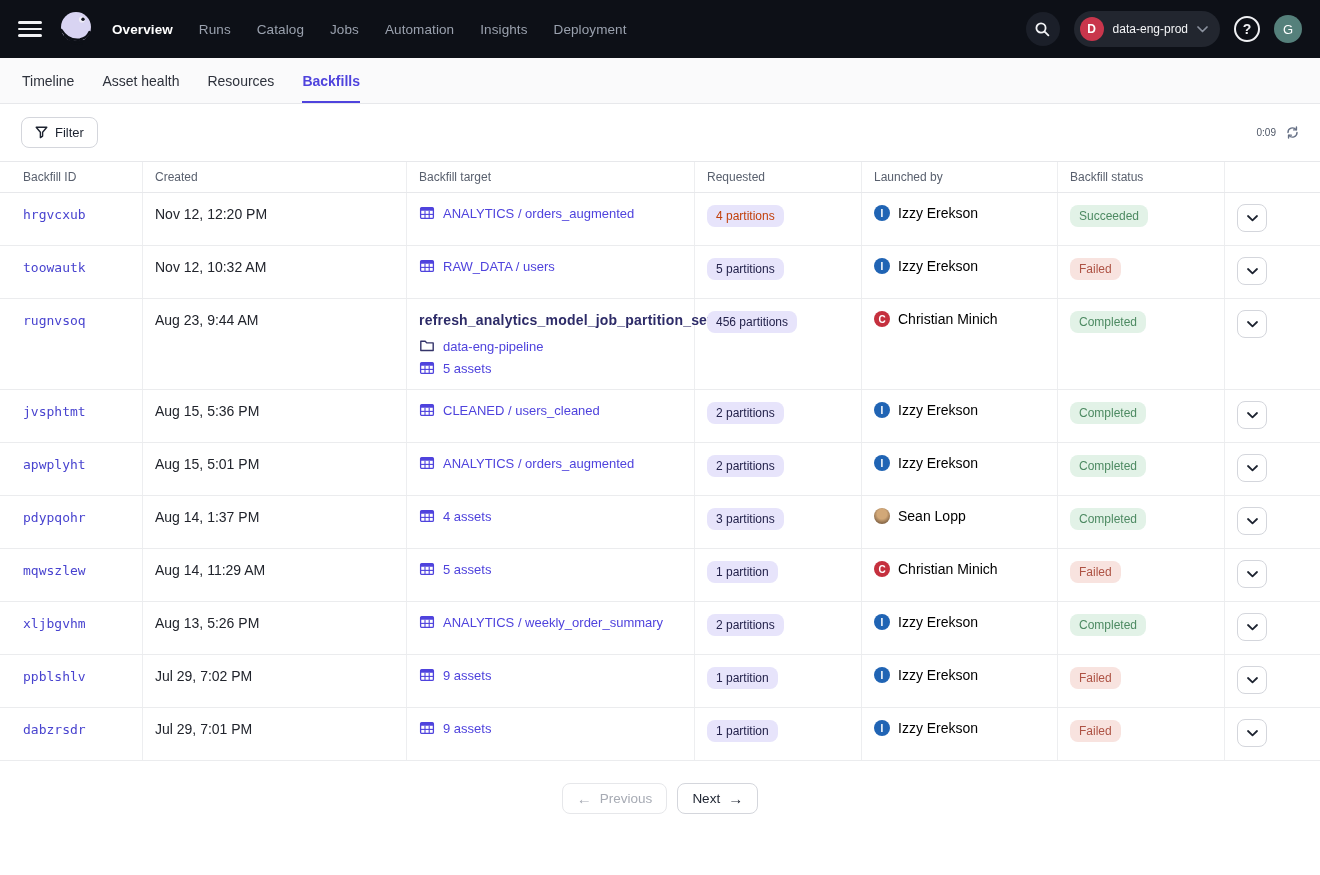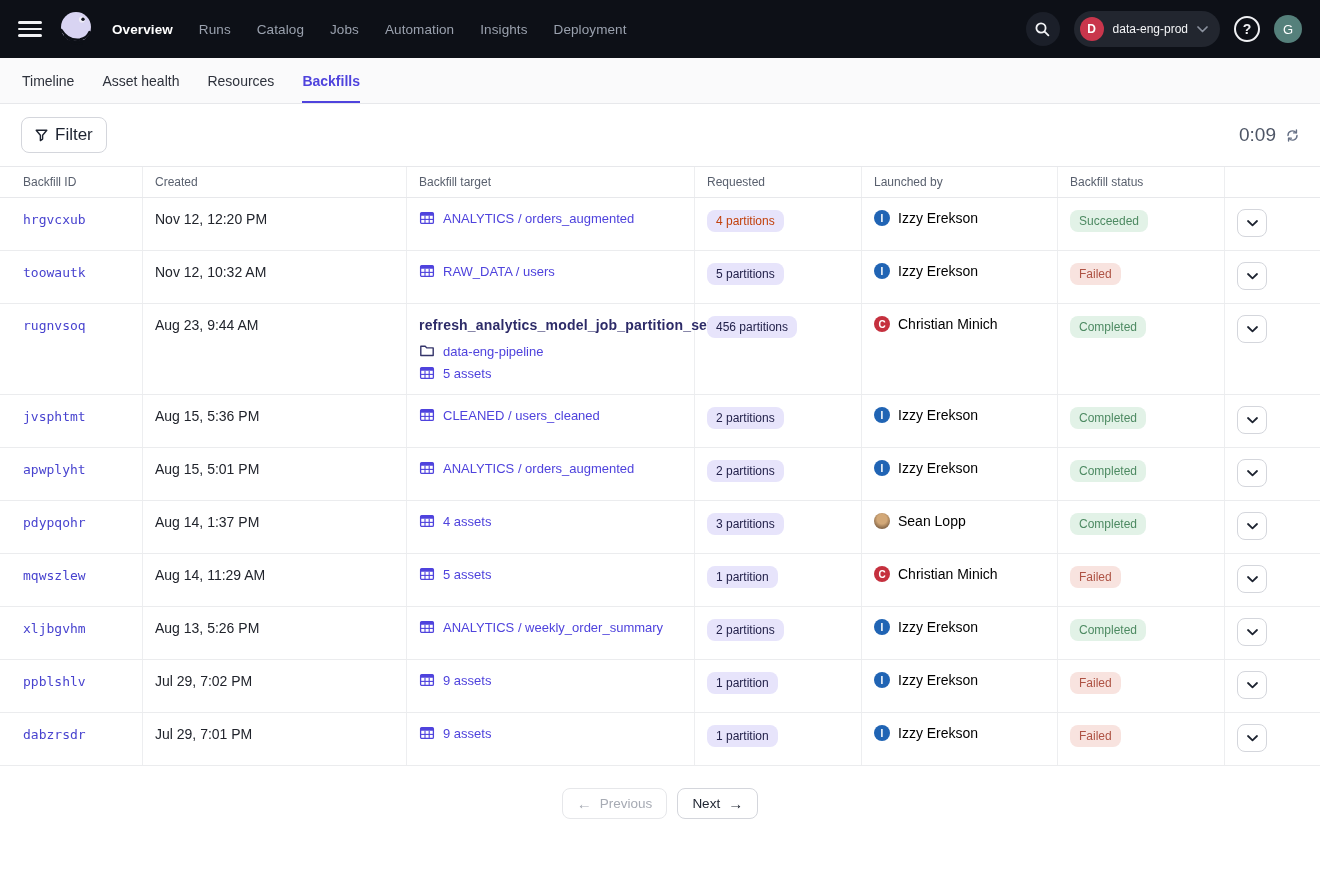--- a/index.html
+++ b/index.html
@@ -31,23 +31,23 @@
   .user-avatar { width:28px; height:28px; border-radius:50%; background:#55807B; color:#fff; font-size:13px; display:flex; align-items:center; justify-content:center; cursor:pointer; }
 
   
   .tabs { height:46px; background:#FAFAFB; border-bottom:1px solid var(--border); display:flex; align-items:stretch; gap:28px; padding:0 22px; }
   .tab { display:flex; align-items:center; font-size:14px; color:#2E323C; cursor:pointer; position:relative; font-weight:400; }
   .tab.active { color:var(--accent); font-weight:600; }
   .tab.active::after { content:""; position:absolute; left:0; right:0; bottom:0; height:2px; background:var(--accent); }
 
   
   .toolbar { display:flex; align-items:center; justify-content:space-between; padding:13px 20px 13px 21px; }
-  .filter-btn { display:inline-flex; align-items:center; gap:7px; background:#fff; border:1px solid #D4D6DC; border-radius:8px; padding:7px 13px; font-size:17px; color:#1D2330; cursor:pointer; }
+  .filter-btn { display:inline-flex; align-items:center; gap:7px; background:#fff; border:1px solid #D4D6DC; border-radius:8px; padding:7px 13px; font-size:13px; color:#1D2330; cursor:pointer; }
   .timer-wrap { display:flex; align-items:center; gap:9px; }
-  .timer-text { font-size:19px; color:#4E5666; }
+  .timer-text { font-size:10px; color:#4E5666; }
   .refresh-icon { cursor:pointer; display:flex; }
 
   
   .tbl { width:1320px; }
   .tbl-header, .tbl-row { display:grid; grid-template-columns:143px 264px 288px 167px 196px 167px 95px; }
   .tbl-header { border-top:1px solid var(--border); border-bottom:1px solid var(--border); height:32px; align-items:center; }
   .th { font-size:12px; color:#59606E; padding-left:12px; height:100%; display:flex; align-items:center; border-right:1px solid #EDEEF0; }
   .th:first-child { padding-left:23px; }
   .th:last-child { border-right:none; }
   .tbl-row { border-bottom:1px solid #EBECEE; min-height:53px; }

